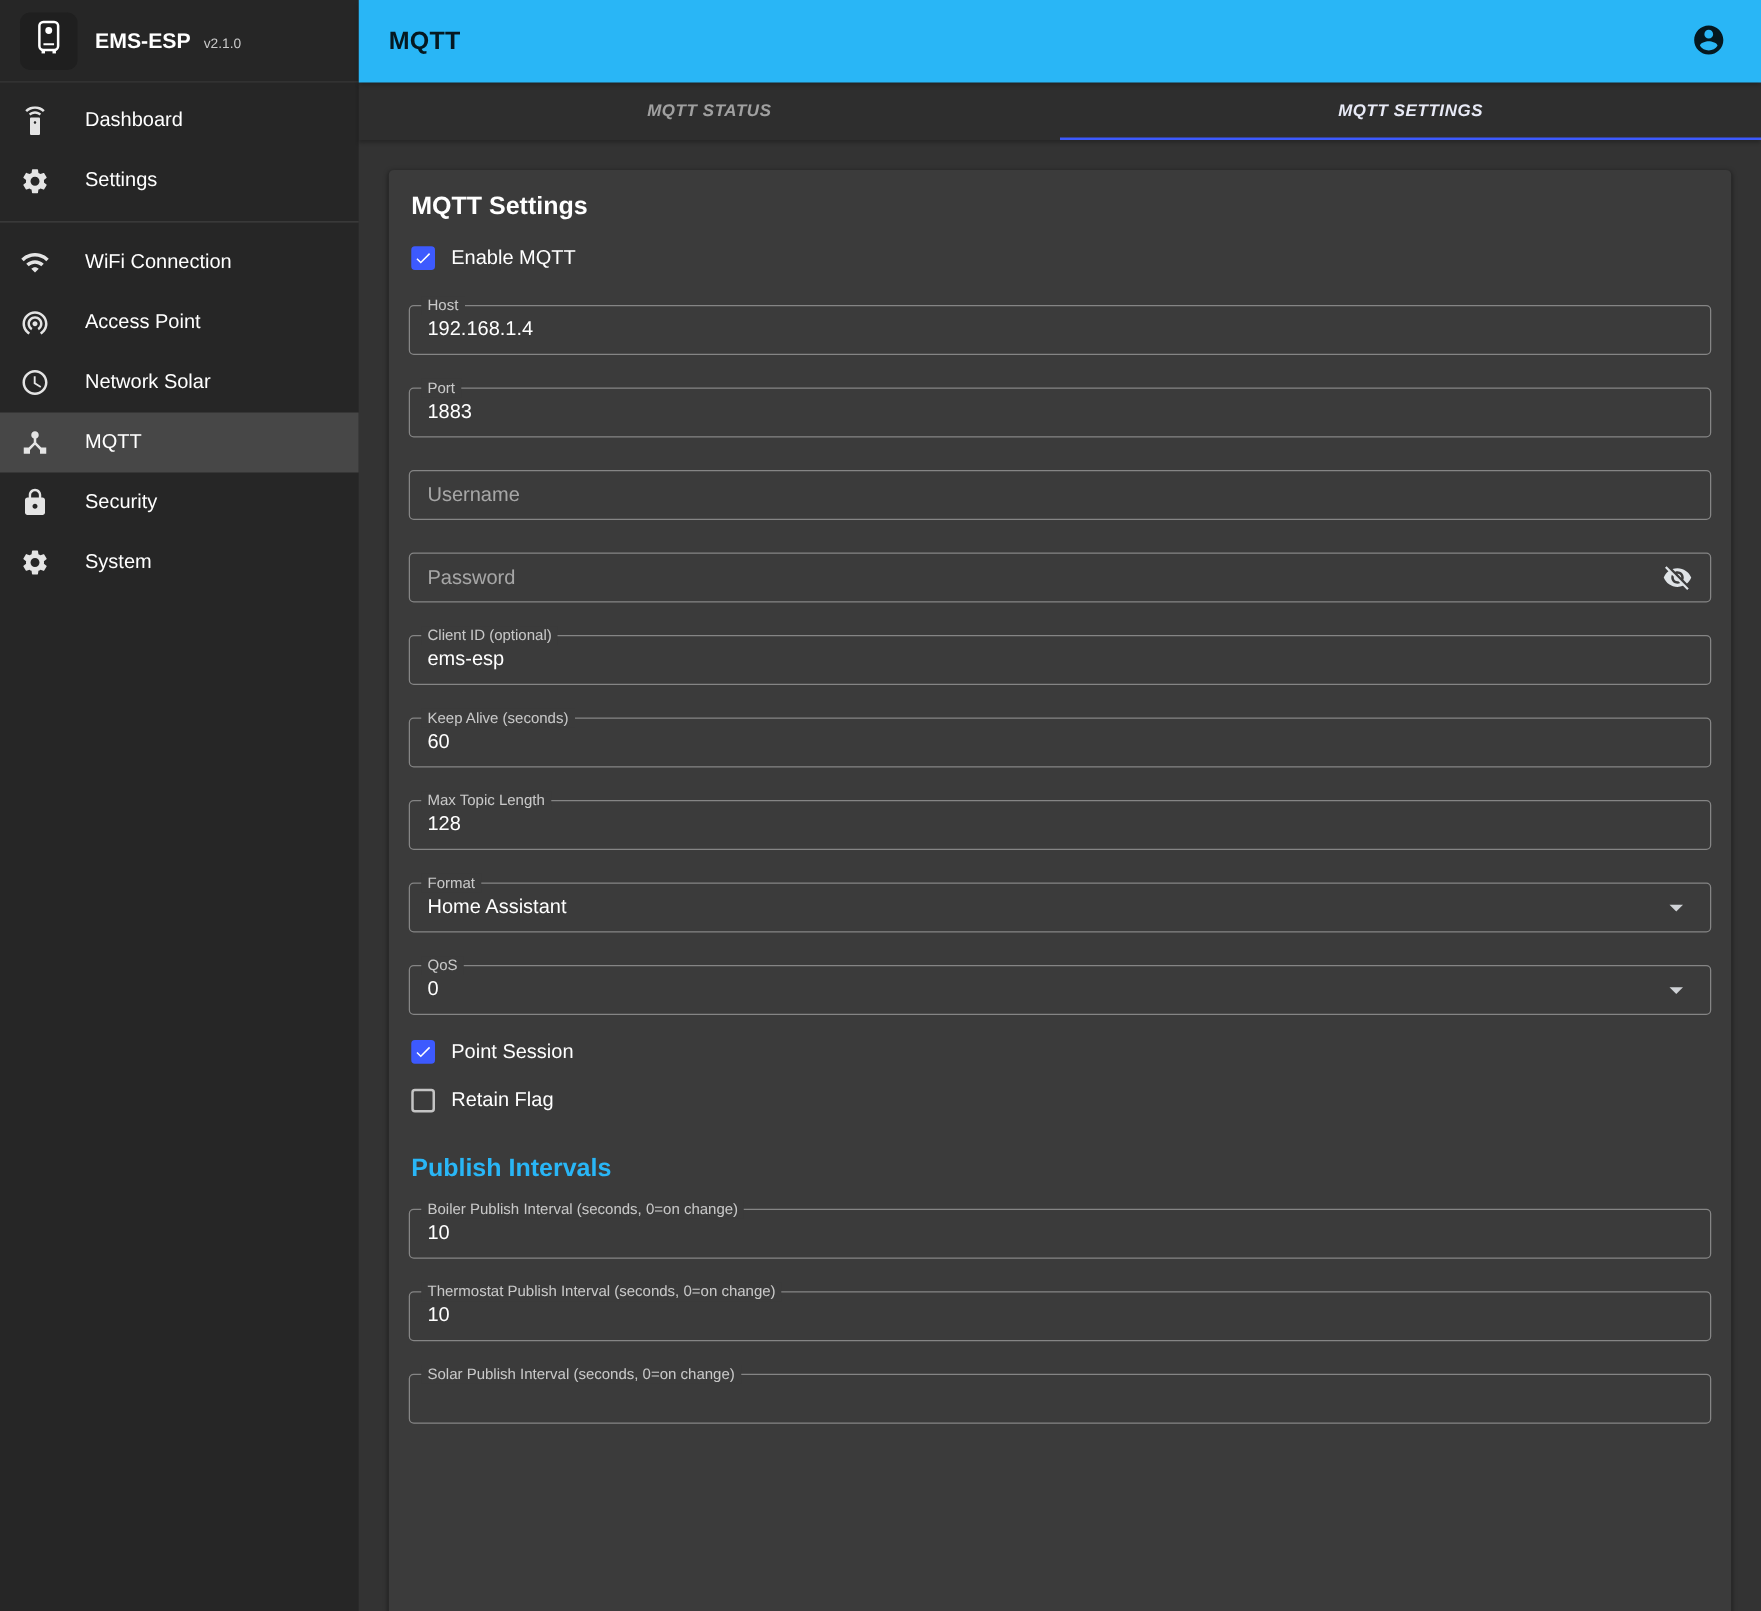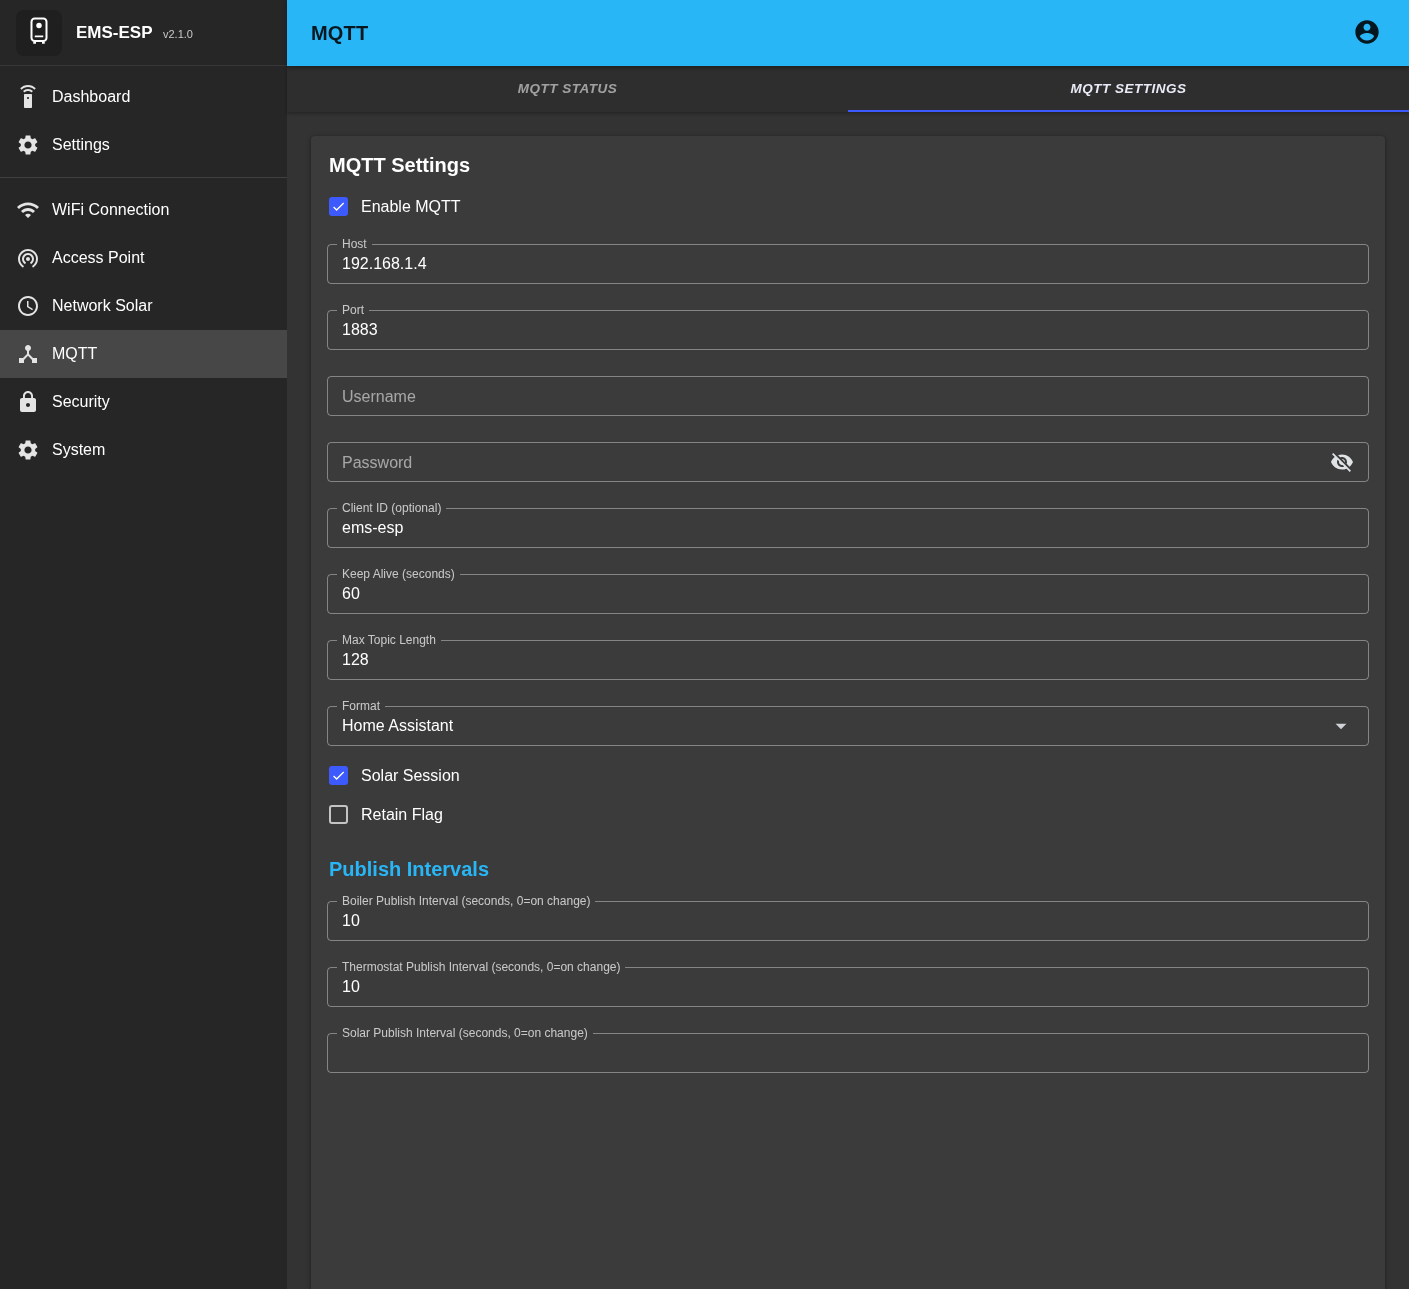--- a/index.html
+++ b/index.html
@@ -22,21 +22,21 @@
   #app{display:flex;width:1409px;height:1289px;}
 
   
   .sidebar{width:287px;flex-shrink:0;background:var(--sidebar-bg);display:flex;flex-direction:column;}
   .sidebar-header{height:66px;display:flex;align-items:center;padding:0 16px;gap:14px;
                   border-bottom:1px solid rgba(255,255,255,0.08);}
   .logo-tile{width:46px;height:46px;border-radius:8px;background:#1f1f1f;display:flex;align-items:center;justify-content:center;}
   .app-title{font-size:17px;font-weight:700;color:#fff;}
   .app-version{font-size:11px;color:#c9c9c9;margin-left:6px;font-weight:400;}
   .nav-list{padding:7px 0;}
-  .nav-item{height:48px;display:flex;align-items:center;padding:0 16px;gap:12px;cursor:pointer;}
+  .nav-item{height:48px;display:flex;align-items:center;padding:0 16px;gap:28px;cursor:pointer;}
   .nav-item.selected{background:var(--sidebar-sel);}
   .nav-item .nav-icon{width:24px;height:24px;display:flex;align-items:center;justify-content:center;}
   .nav-item svg{fill:#e4e4e4;}
   .nav-label{font-size:16px;color:#fff;}
   .divider{height:1px;background:rgba(255,255,255,0.12);margin:1px 0;}
 
   
   .main{flex:1;display:flex;flex-direction:column;min-width:0;}
   .appbar{height:66px;flex-shrink:0;background:var(--appbar-bg);display:flex;align-items:center;
           padding:0 22px 0 24px;box-shadow:0 2px 4px rgba(0,0,0,0.3);position:relative;z-index:3;}
@@ -250,28 +250,37 @@
         <div class="field select">
           <span class="field-label">Format</span>
           <span class="field-value">Home Assistant</span>
           <span class="trail-icon">
             <svg width="26" height="26" viewBox="0 0 24 24">
                 <path d="M7 10l5 5 5-5z"></path>
               </svg>
           </span>
         </div>
 
+        <div class="field select">
+          <span class="field-label">QoS</span>
+          <span class="field-value">0</span>
+          <span class="trail-icon">
+            <svg width="26" height="26" viewBox="0 0 24 24">
+                <path d="M7 10l5 5 5-5z"></path>
+              </svg>
+          </span>
+        </div>
 
         <div class="check-row" style="margin-top:12px;">
           <span class="checkbox checked">
             <svg width="15" height="15" viewBox="0 0 24 24">
                 <path d="M9 16.17L4.83 12l-1.42 1.41L9 19 21 7l-1.41-1.41z"></path>
               </svg>
           </span>
-          <span class="check-label">Solar Session</span>
+          <span class="check-label">Point Session</span>
         </div>
 
         <div class="check-row" style="margin-top:4px;">
           <span class="checkbox">
             
           </span>
           <span class="check-label">Retain Flag</span>
         </div>
 
         <h2 class="section-title">Publish Intervals</h2>

